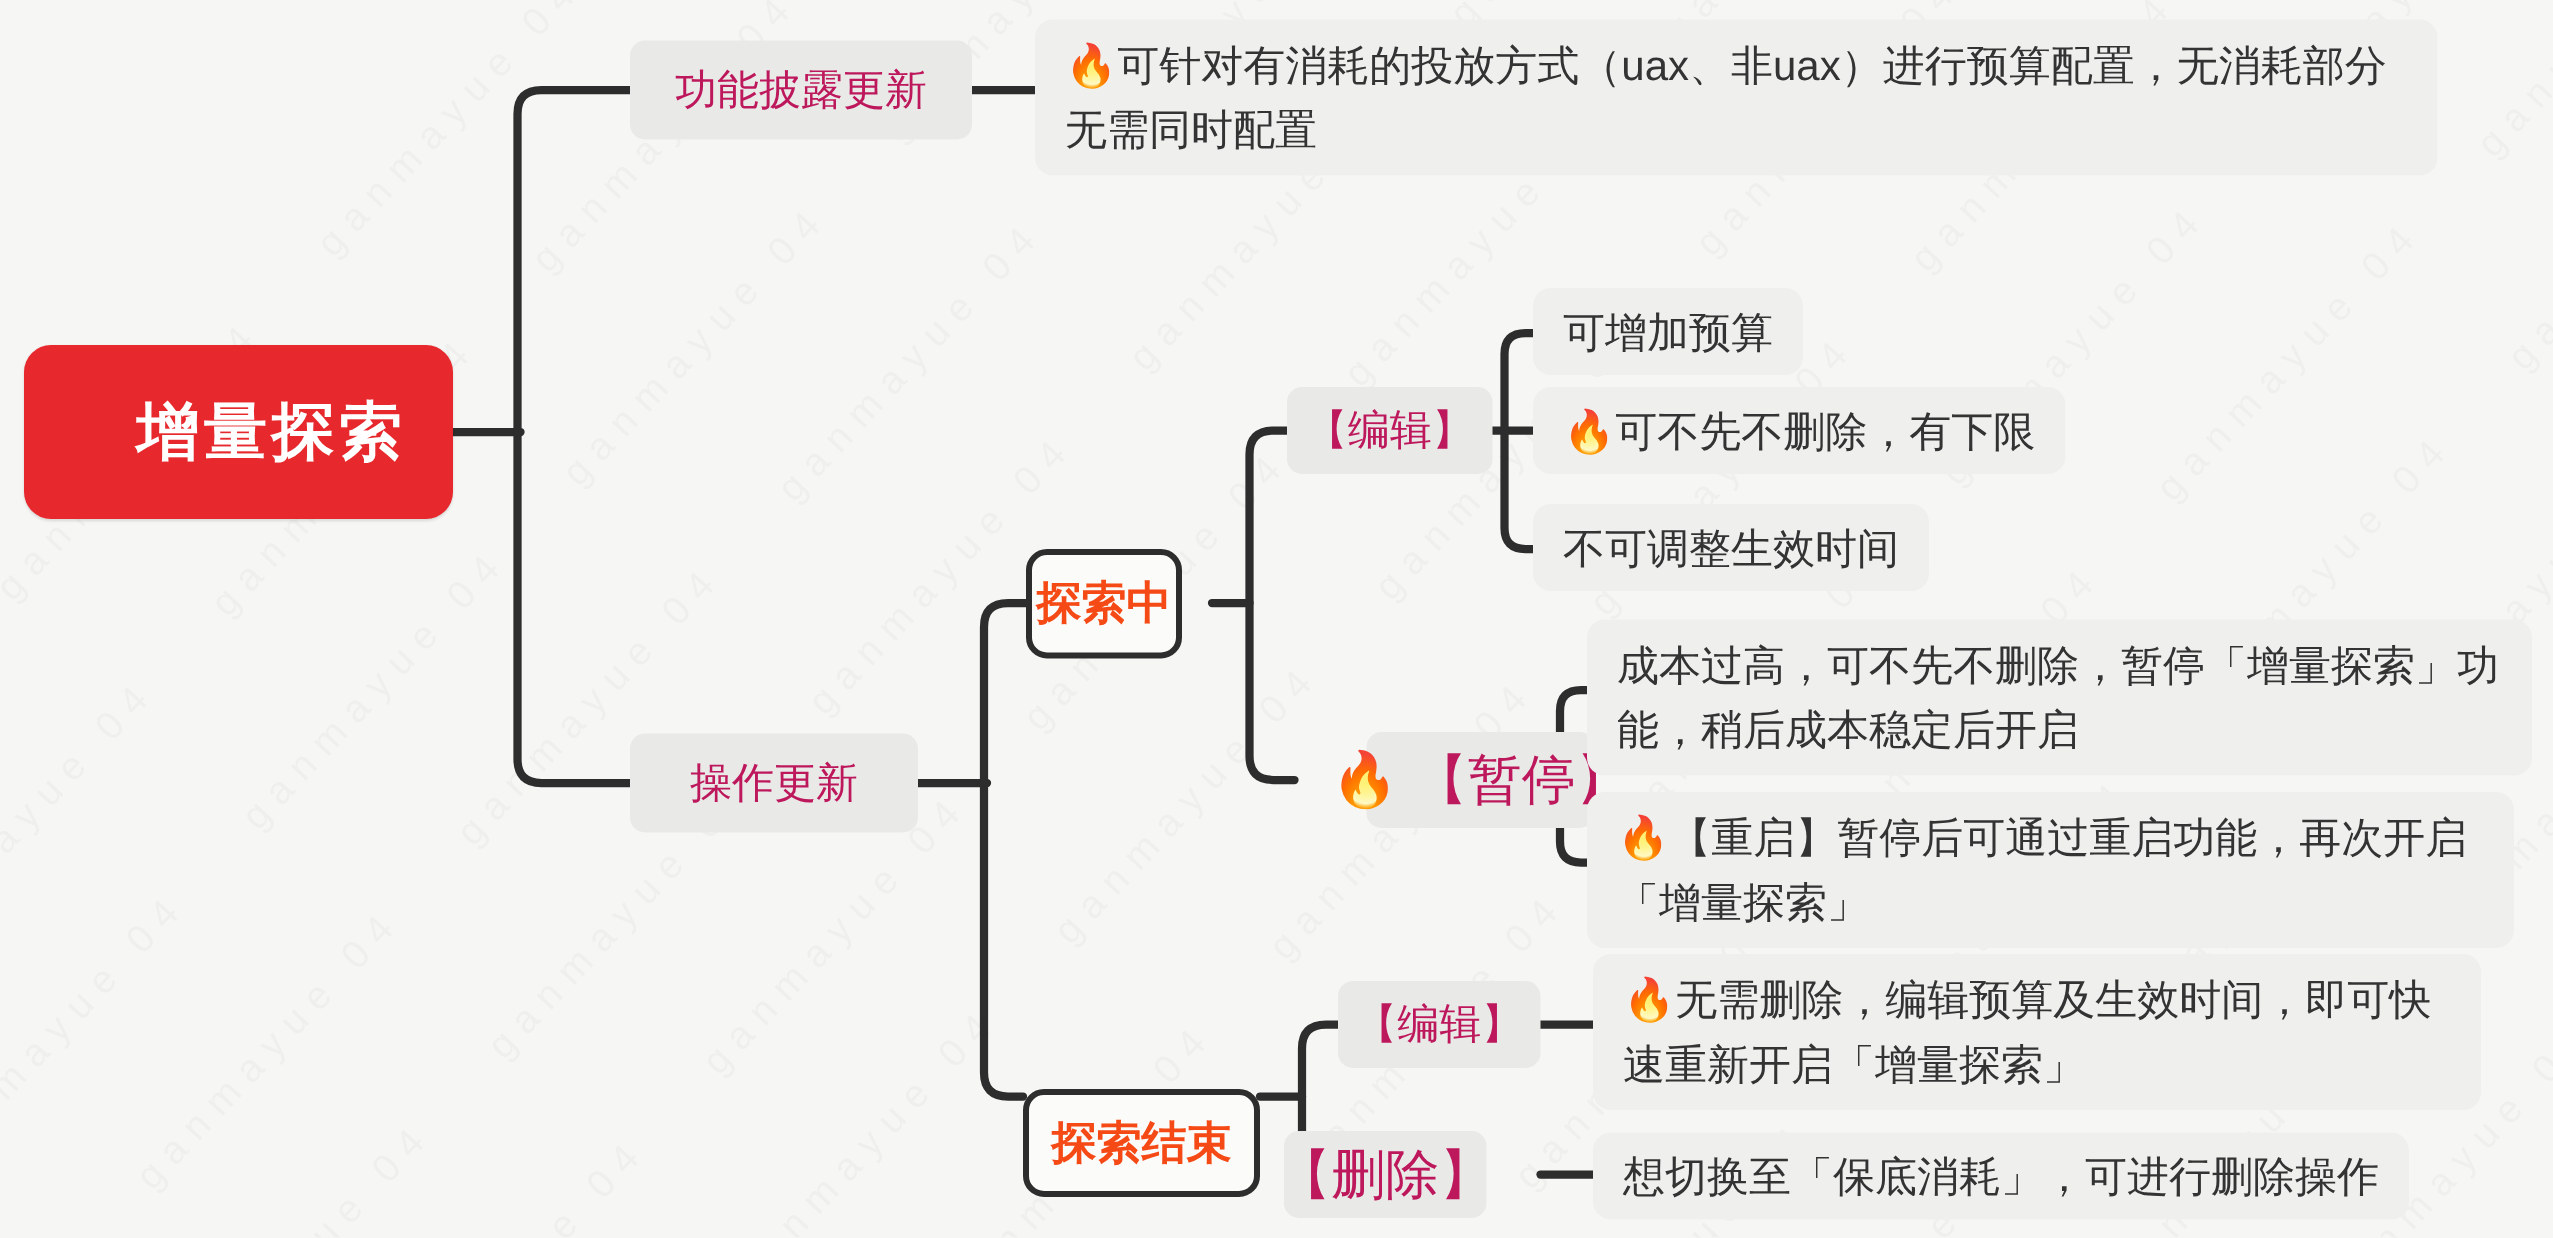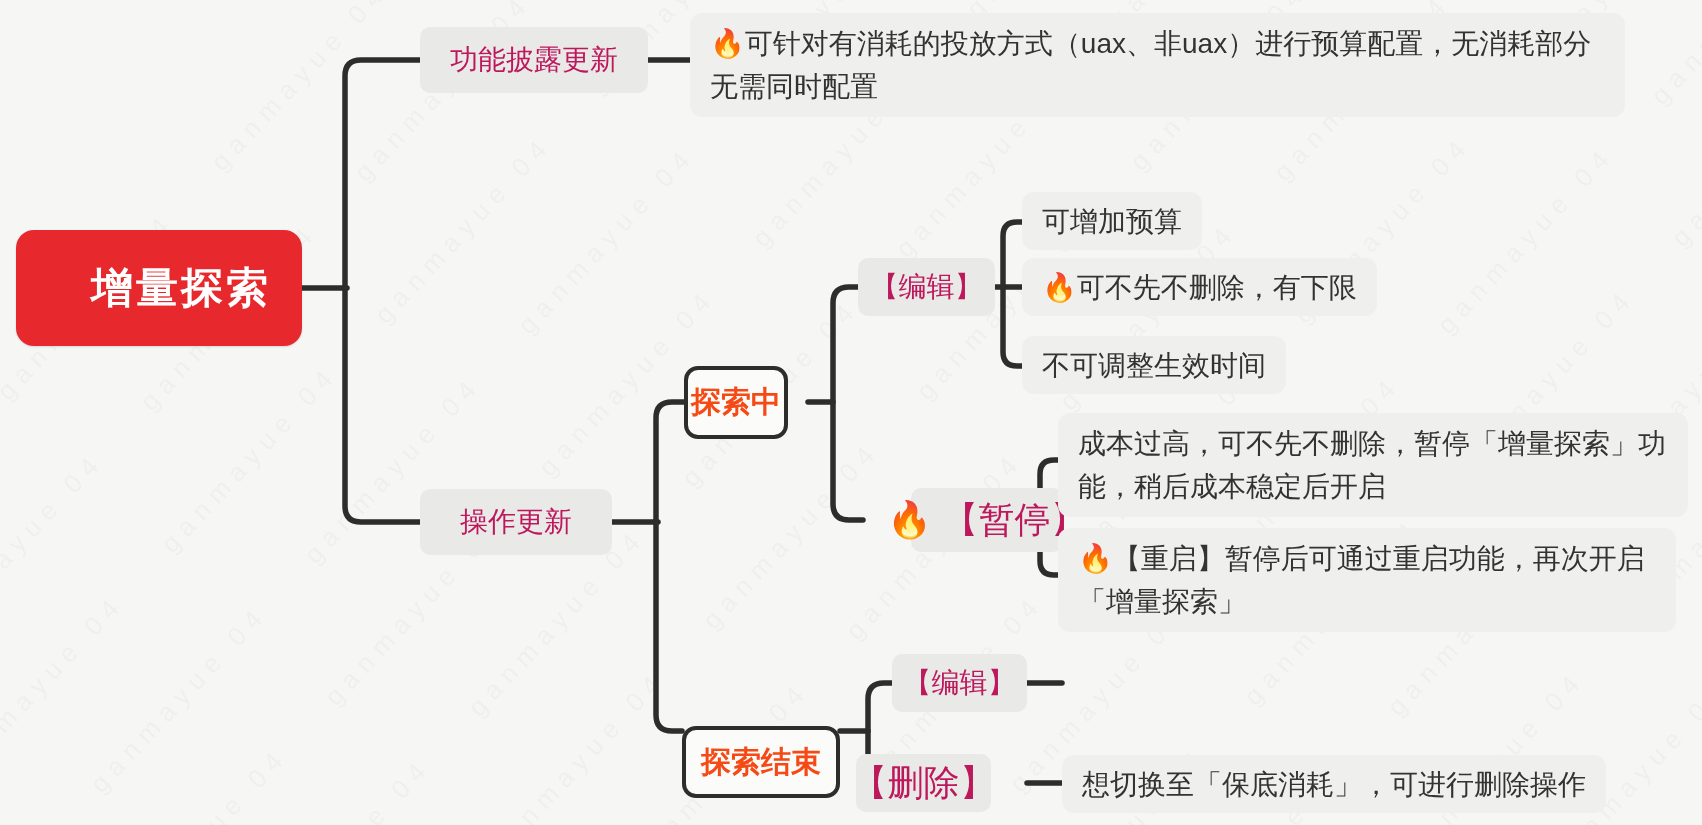--- a/index.html
+++ b/index.html
@@ -128,17 +128,18 @@
   <div class="leaf single lf-dec">🔥可不先不删除，有下限</div>
   <div class="leaf single lf-noadj">不可调整生效时间</div>
 
   <div class="node node-gray n-pause">🔥 【暂停】</div>
   <div class="leaf lf-cost">成本过高，可不先不删除，暂停「增量探索」功能，稍后成本稳定后开启</div>
   <div class="leaf lf-restart">🔥【重启】暂停后可通过重启功能，再次开启「增量探索」</div>
 
   <div class="node node-bordered n-end">探索结束</div>
 
   <div class="node node-gray n-edit2">【编辑】</div>
+  <div class="leaf lf-editend">🔥无需删除，编辑预算及生效时间，即可快速重新开启「增量探索」</div>
 
   <div class="node node-gray n-delete">【删除】</div>
   <div class="leaf single lf-del">想切换至「保底消耗」，可进行删除操作</div>
 
 </div>
 
 </body></html>

